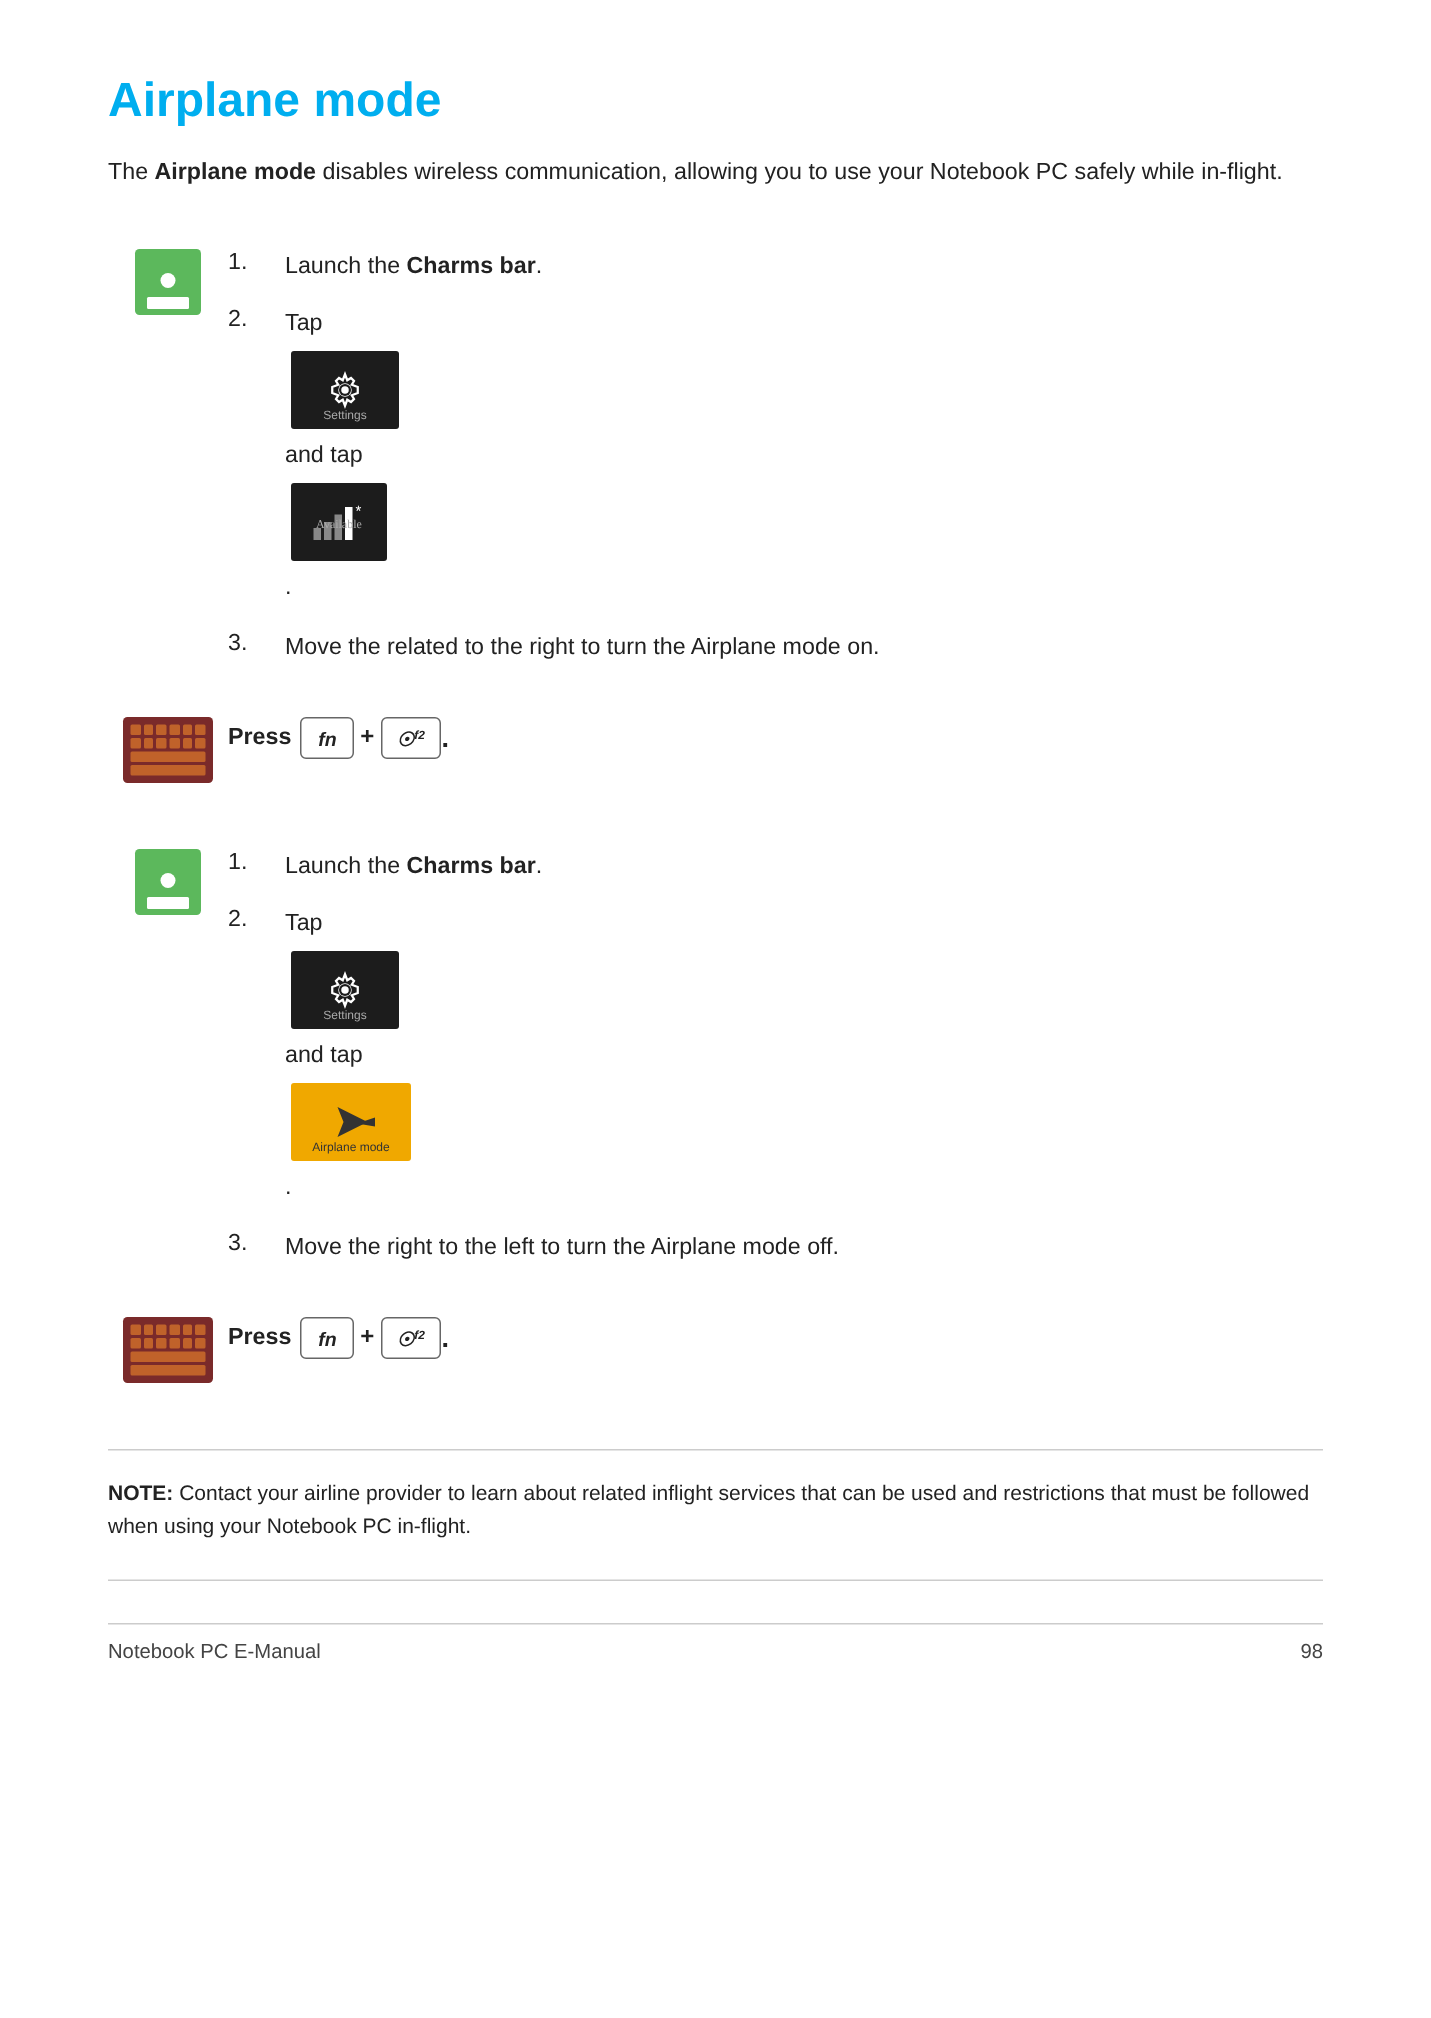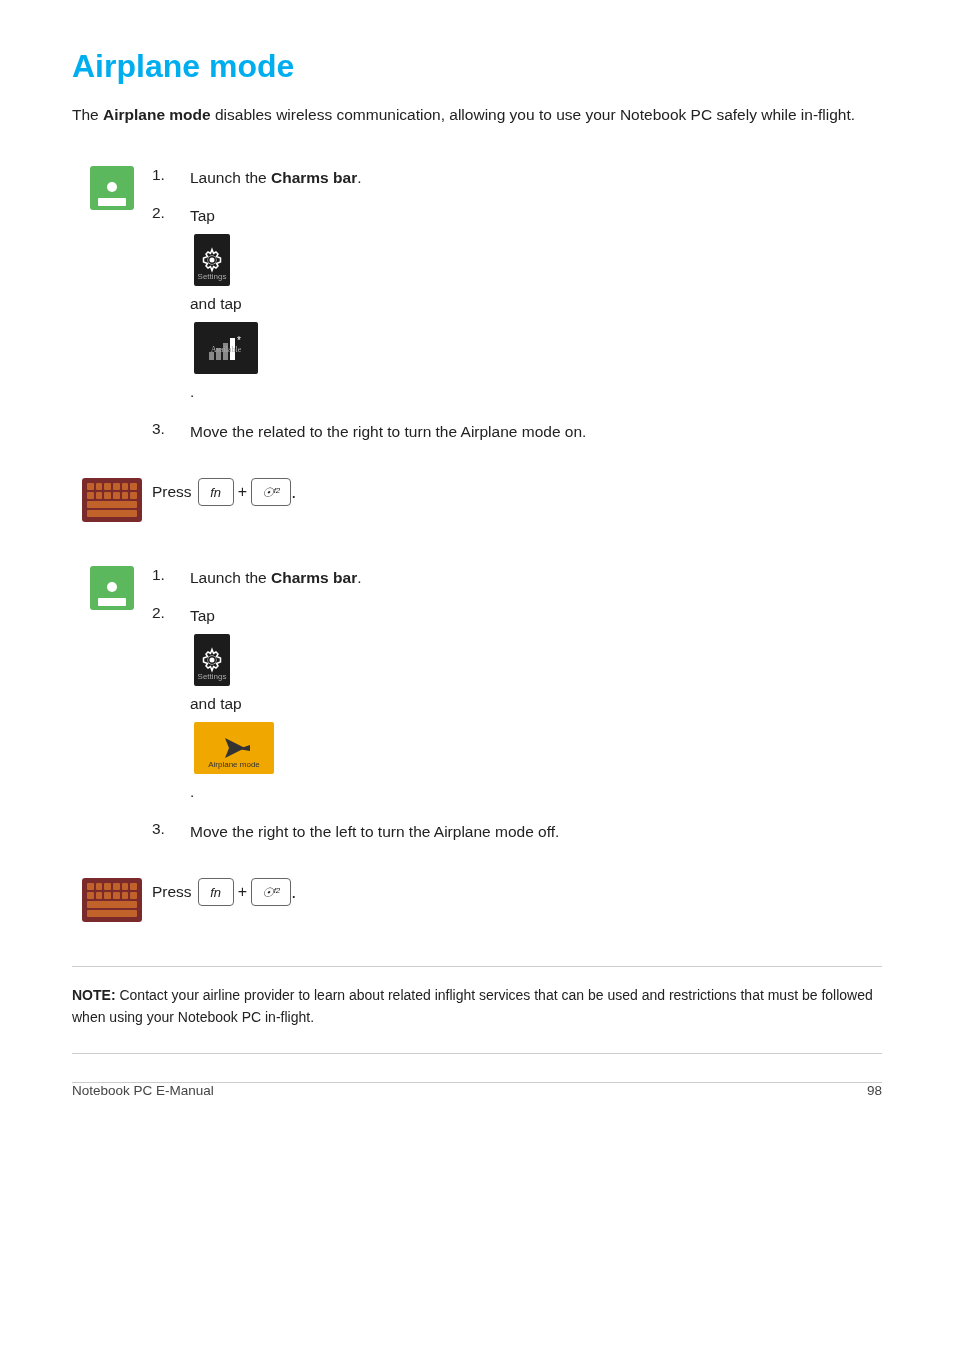--- a/index.html
+++ b/index.html
@@ -91,21 +91,21 @@
       margin-bottom: 6px;
     }
 
     
     .settings-btn {
       display: inline-flex;
       flex-direction: column;
       align-items: center;
       justify-content: center;
       background: #1c1c1c;
-      width: 36px;
+      width: 72px;
       height: 52px;
       border-radius: 2px;
       position: relative;
       vertical-align: middle;
       margin: 0 4px;
     }
     .settings-btn-label {
       color: #aaa;
       font-size: 8px;
       position: absolute;
@@ -159,20 +159,21 @@
       bottom: 3px;
       white-space: nowrap;
     }
 
     
     .press-row {
       display: flex;
       align-items: center;
       margin-bottom: 24px;
       gap: 0px;
+      font-weight: bold;
     }
     .press-label {
       font-size: 15.5px;
       margin-right: 6px;
     }
     .key-box {
       display: inline-flex;
       align-items: center;
       justify-content: center;
       border: 1.5px solid #666;
@@ -206,20 +207,21 @@
       line-height: 1.55;
     }
     .note-block strong { font-weight: 700; }
 
     .footer-row {
       display: flex;
       justify-content: space-between;
       align-items: center;
       margin-top: 28px;
       border-top: 1px solid #ccc;
+      padding-top: 10px;
       font-size: 13.5px;
       color: #444;
     }
 
     
     .signal-svg { width: 36px; height: 28px; }
 
     .tap-row {
       display: flex;
       align-items: flex-start;

